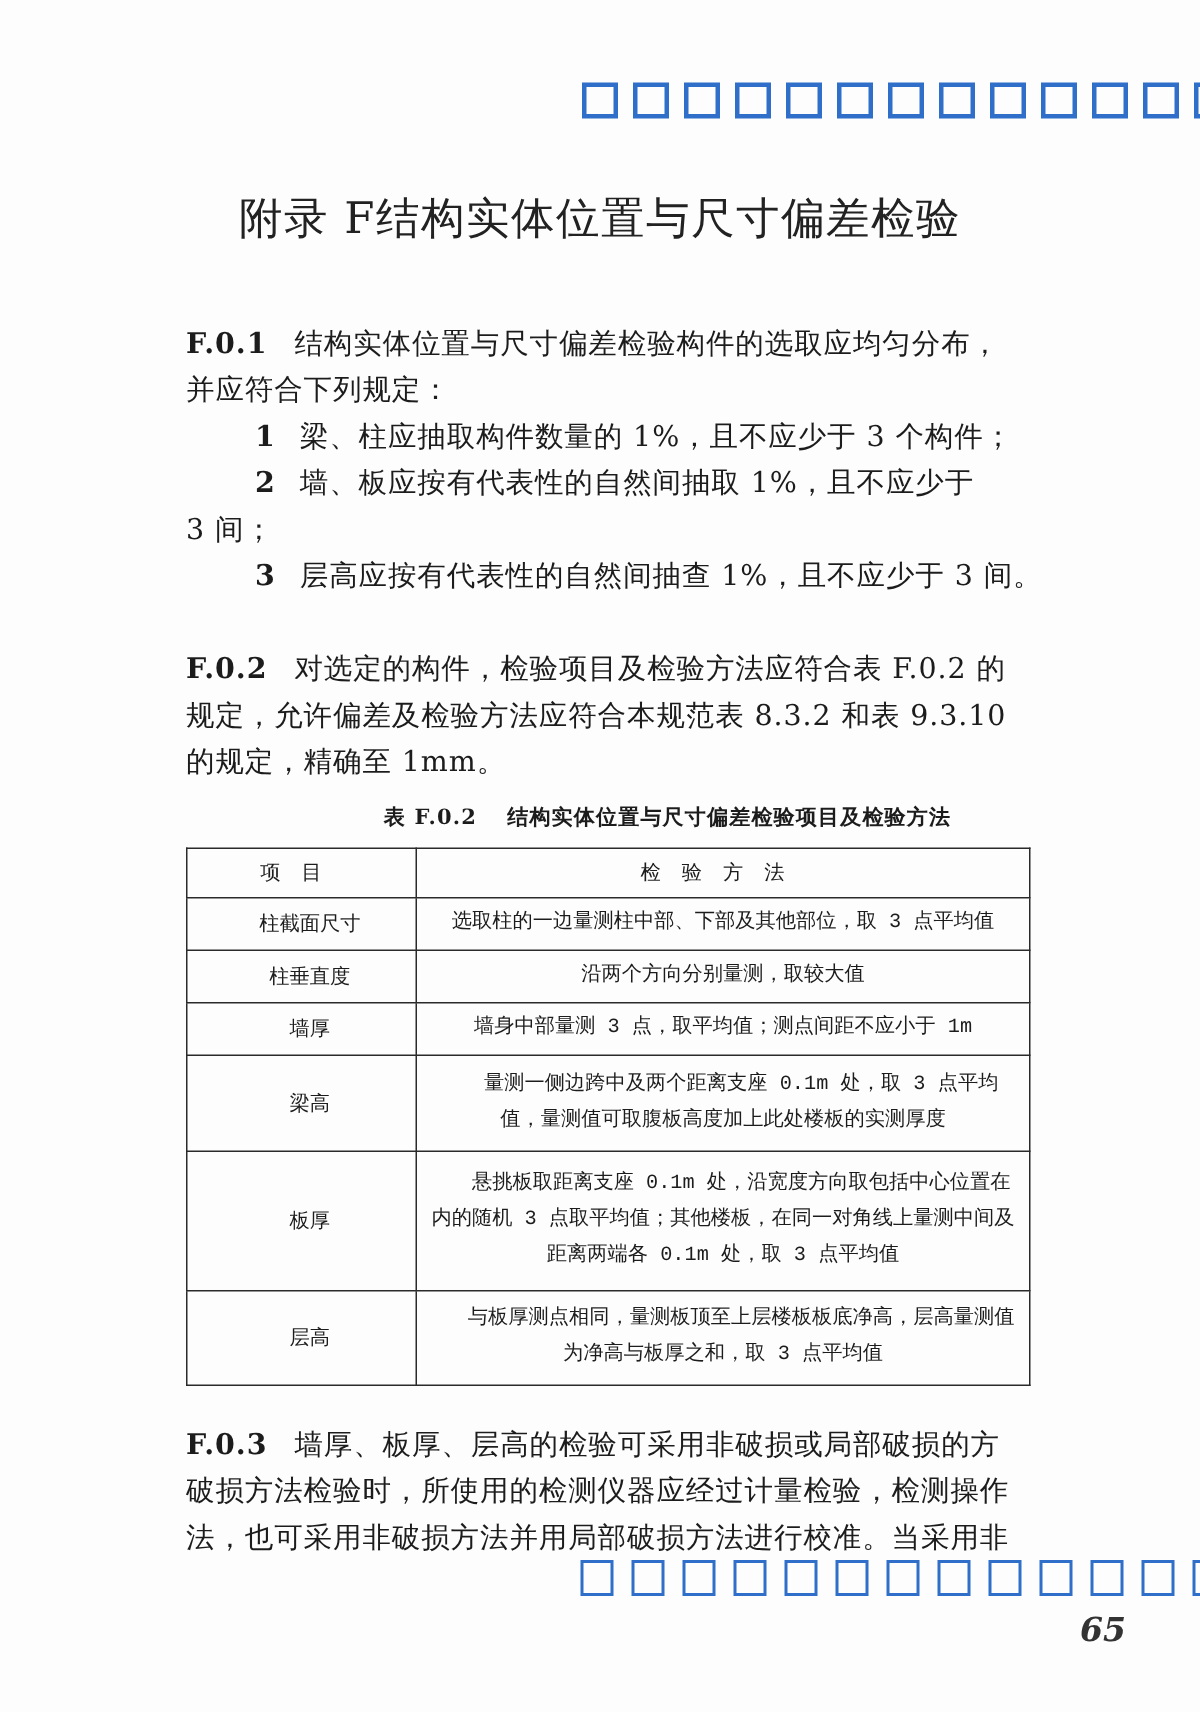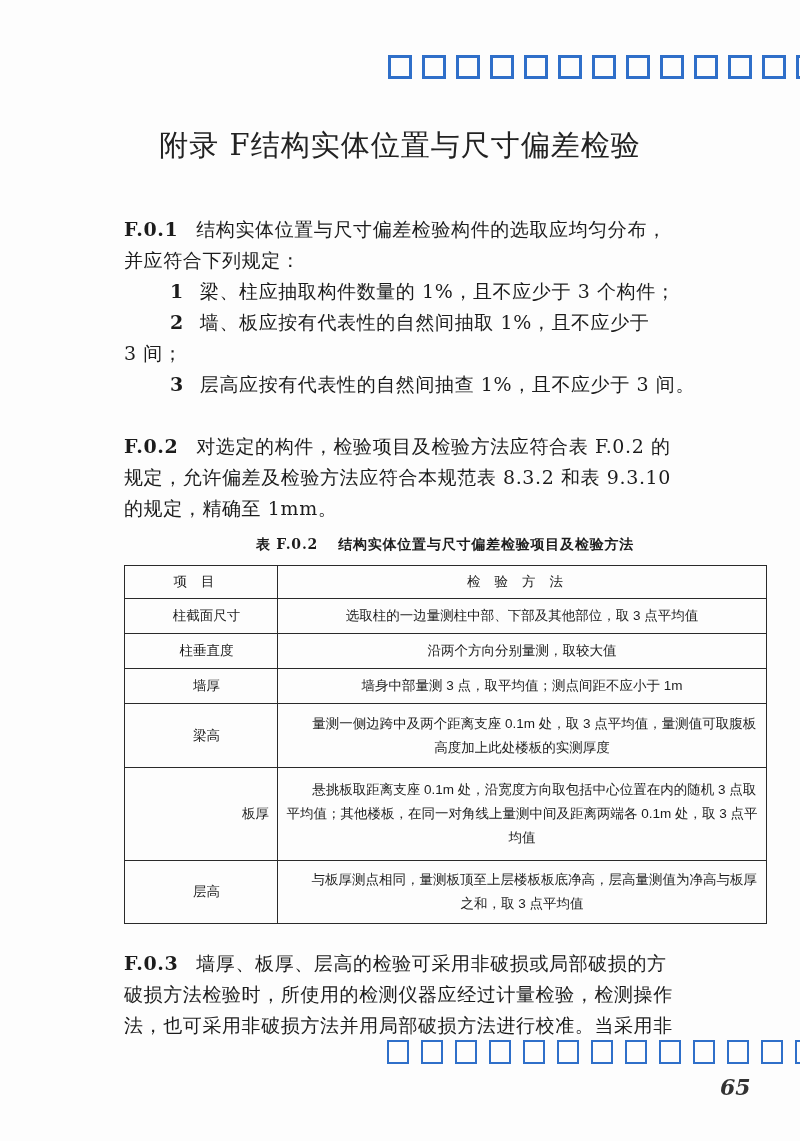--- a/index.html
+++ b/index.html
@@ -29,22 +29,22 @@
   .indent { padding-left: 46px; }
   .indent .inum { font-weight: bold; margin-right: 16px; }
 
   .caption {
     position: absolute; left: 0; width: 890px; top: 536px;
     text-align: center; font-size: 14px; font-weight: bold; letter-spacing: 0.8px;
   }
   .caption .cap-label { margin-right: 20px; }
 
   table.spec {
-    position: absolute; left: 124px; top: 565px; width: 643px;
-    border-collapse: collapse; font-size: 13.5px; font-family: Liberation Sans, sans-serif;
+    position: absolute; left: 124px; top: 565px; width: 563px;
+    border-collapse: collapse; font-size: 13.5px; font-family: Liberation Mono, monospace;
   }
   table.spec th, table.spec td { border: 1.5px solid #2a2a2a; padding: 0 8px; }
   table.spec th { height: 32px; font-weight: normal; letter-spacing: 14px; }
   table.spec td.item { width: 125px; text-align: center; padding-left: 19px; }
   table.spec td.method { text-align: center; line-height: 24px; padding-top: 4px; padding-bottom: 4px; text-indent: 1.8em; }
   table.spec tr.r1 td { height: 26px; }
   table.spec tr.r2 td, table.spec tr.r3 td { height: 26px; }
   table.spec tr.r1 td.method, table.spec tr.r2 td.method, table.spec tr.r3 td.method { text-indent: 0; }
 
   .page-number {
@@ -111,21 +111,21 @@
     </tr>
     <tr class="r3">
       <td class="item">墙厚</td>
       <td class="method">墙身中部量测 3 点，取平均值；测点间距不应小于 1m</td>
     </tr>
     <tr>
       <td class="item" style="height:63px;">梁高</td>
       <td class="method">量测一侧边跨中及两个距离支座 0.1m 处，取 3 点平均值，量测值可取腹板高度加上此处楼板的实测厚度</td>
     </tr>
     <tr>
-      <td class="item" style="height:92px;text-align:right;">板厚</td>
+      <td class="item" style="height:92px;">板厚</td>
       <td class="method">悬挑板取距离支座 0.1m 处，沿宽度方向取包括中心位置在内的随机 3 点取平均值；其他楼板，在同一对角线上量测中间及距离两端各 0.1m 处，取 3 点平均值</td>
     </tr>
     <tr>
       <td class="item" style="height:62px;margin-top:15px;">层高</td>
       <td class="method">与板厚测点相同，量测板顶至上层楼板板底净高，层高量测值为净高与板厚之和，取 3 点平均值</td>
     </tr>
   </tbody>
 </table>
 
 <div class="para" style="top:948px;">

